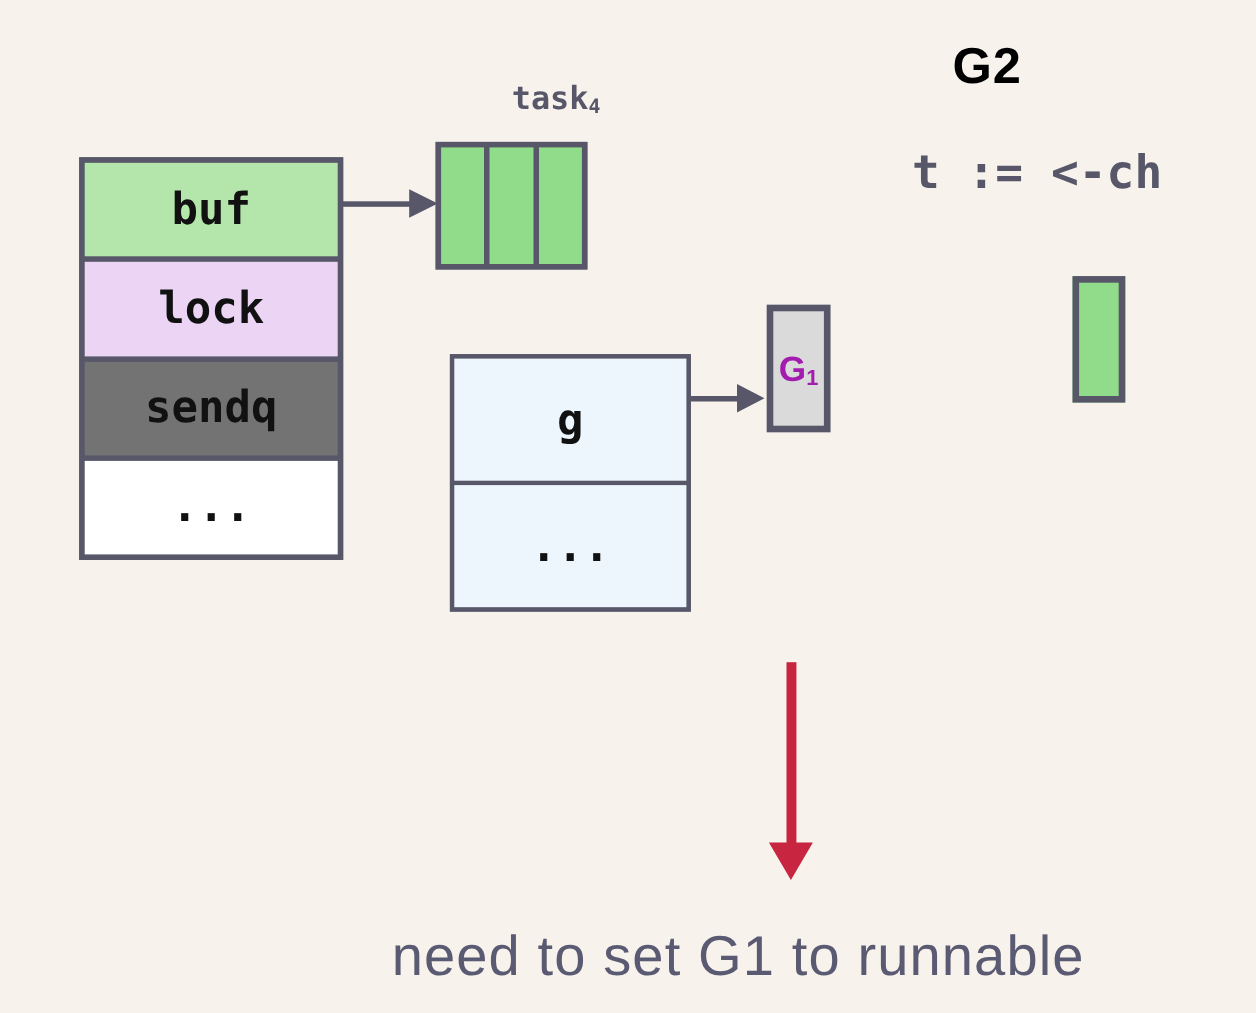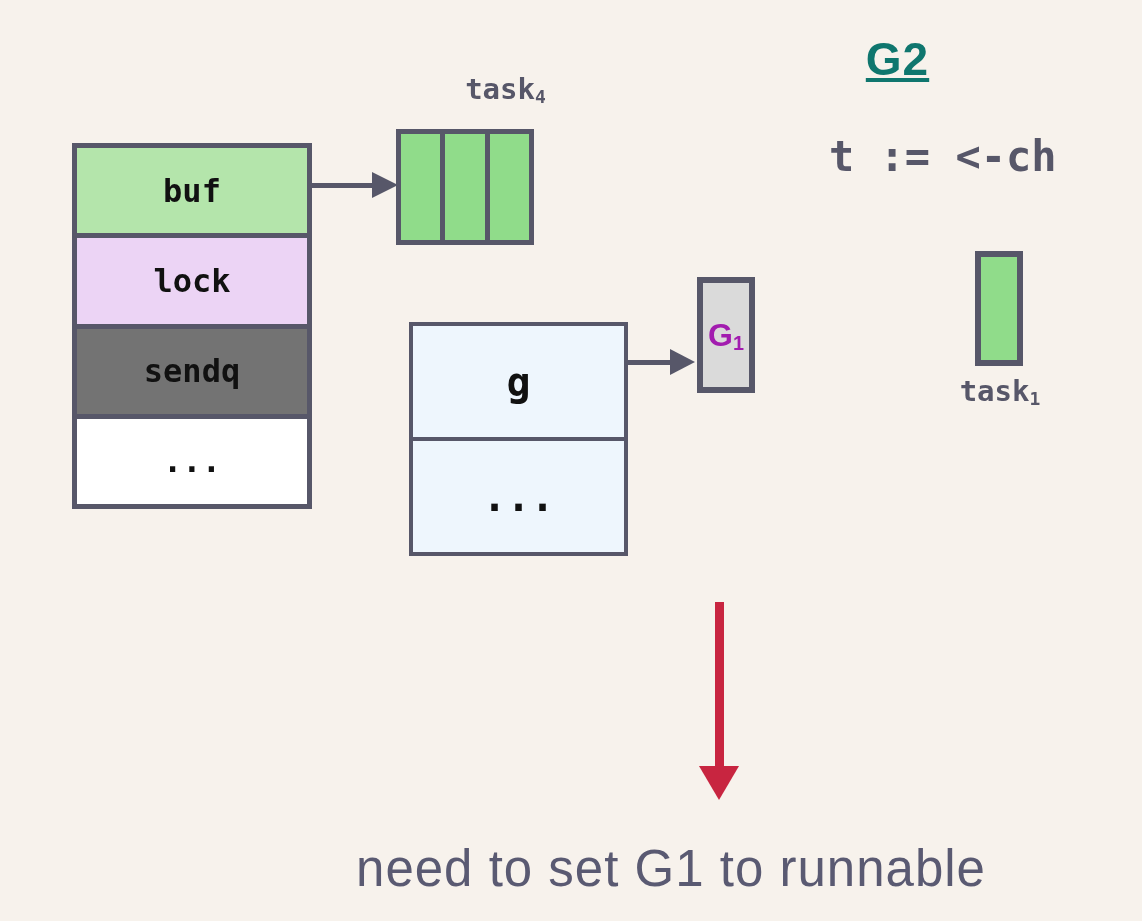--- a/index.html
+++ b/index.html
@@ -29,21 +29,21 @@
     box-sizing: border-box;
     display: flex;
     flex-direction: column;
     background: #575769;
   }
   .hchan .row {
     flex: 1;
     display: flex;
     align-items: center;
     justify-content: center;
-    font-size: 32px;
+    font-size: 40px;
     color: #111111;
     margin-bottom: 5px;
   }
   .hchan .row:last-child { margin-bottom: 0; }
   .row-buf   { background: #b4e5ab; }
   .row-lock  { background: #ecd4f5; text-align: center; }
   .row-sendq { background: #737373; }
   .row-dots  { background: #ffffff; }
 
   
@@ -75,23 +75,22 @@
     color: #575769;
   }
 
   
   .g2-title {
     left: 810px; top: 32px;
     width: 175px;
     text-align: center;
     font-size: 46px;
     font-weight: bold;
-    color: #0f766e;
+    color: #000000;
     letter-spacing: 1px;
-    text-decoration: underline;
   }
   .code-line {
     left: 785px; top: 132px;
     font-size: 42px;
     color: #575769;
     white-space: pre;
     margin-left: 44px;
   }
 
   
@@ -215,22 +214,19 @@
   </div>
 
   <div class="abs hline" style="left:628px; top:360px; width:44px;"></div>
   <div class="abs harrowhead" style="left:670px; top:349px; border-left-width:25px;"></div>
 
   <div class="abs g1-box">
     <span class="lbl"><span>G</span><span class="subscript">1</span></span>
   </div>
 
   <div class="abs task1-box"></div>
-  <div class="abs task1-label mono">
-    <span>task</span><span class="subscript">1</span>
-  </div>
 
   <div class="abs red-line"></div>
   <div class="abs red-head"></div>
 
   <div class="abs caption">need to set G1 to runnable</div>
 
 </div>
 
 </body></html>

